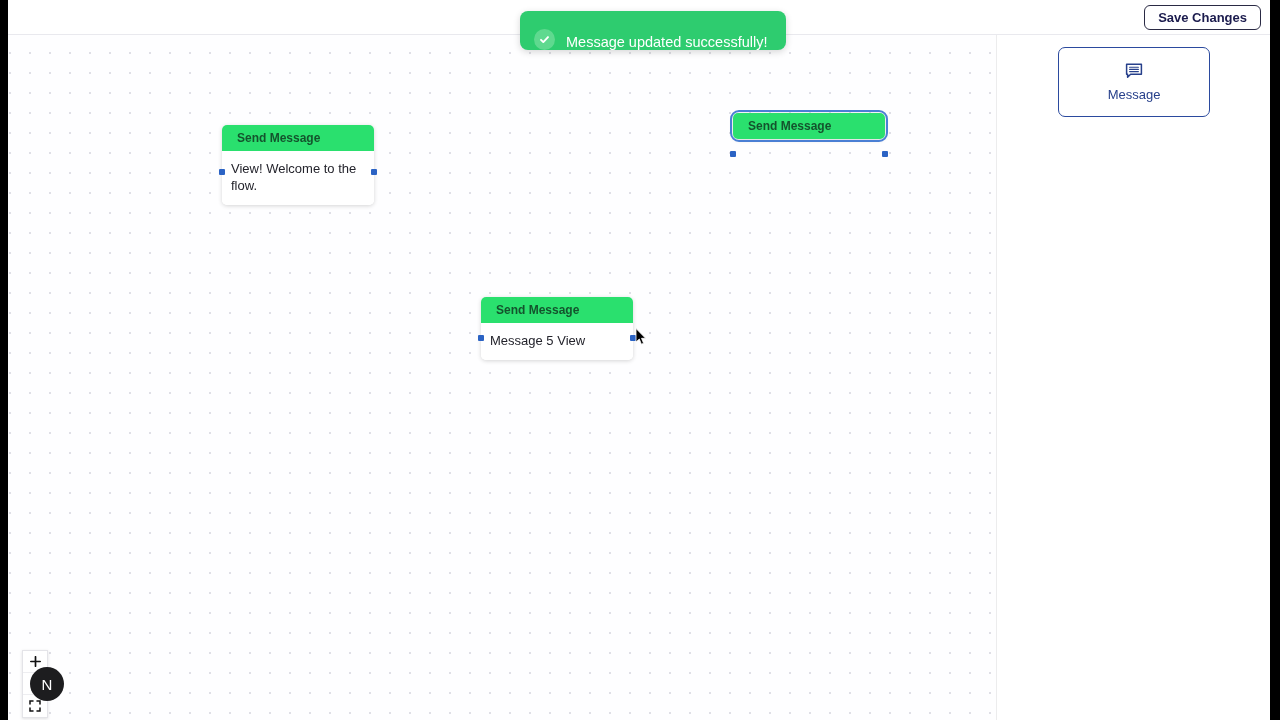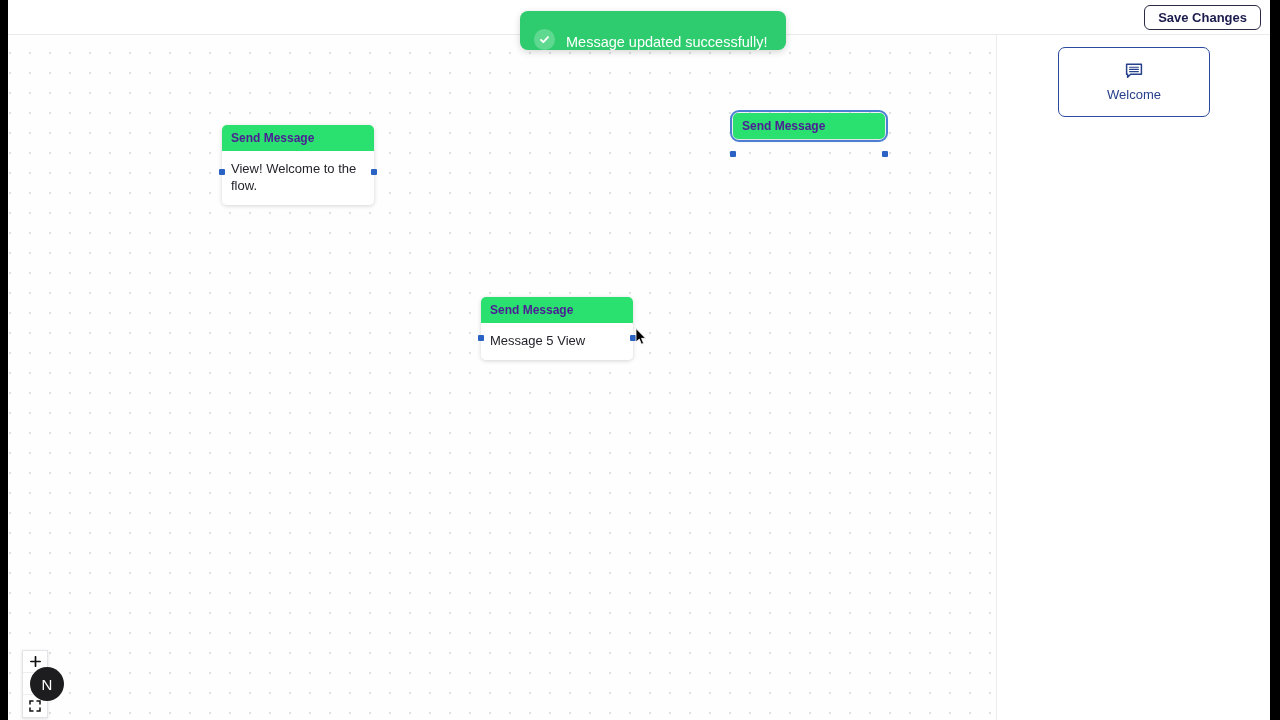--- a/index.html
+++ b/index.html
@@ -134,24 +134,24 @@
     overflow: hidden;
     background: #ffffff;
   }
   .node.selected {
     outline: 2px solid #4a7fd4;
     outline-offset: 1px;
     border-radius: 6px;
   }
   .node-header {
     background: #2ae06e;
-    color: #4c1d95;
+    color: #14532d;
     font-size: 12px;
     font-weight: bold;
-    padding: 6px 9px;
+    padding: 6px 15px;
     font-family: "Liberation Sans", sans-serif;
     line-height: 14px;
   }
   .node-body {
     padding: 9px 9px 11px 9px;
     color: #24242c;
     font-size: 13px;
     line-height: 17px;
     font-family: "Liberation Sans", sans-serif;
   }
@@ -323,18 +323,18 @@
     </div>
 
     <div class="sidebar">
       <div class="palette-card">
         <span>
           <svg width="18" height="16" viewBox="0 0 18 16">
             <path d="M1.6 1.2 H16.4 V11.2 H5.6 L2.6 14.2 V11.2 H1.6 Z" fill="none" stroke="#27408b" stroke-width="1.5" stroke-linejoin="round"></path>
             <path d="M4.6 4.2 H13.4 M4.6 6.4 H13.4 M4.6 8.6 H13.4" stroke="#27408b" stroke-width="1.1" stroke-linecap="round"></path>
           </svg>
         </span>
-        <span class="palette-label">Welcome</span>
+        <span class="palette-label">Message</span>
       </div>
     </div>
 
   </div>
 </div>
 
 </body></html>

